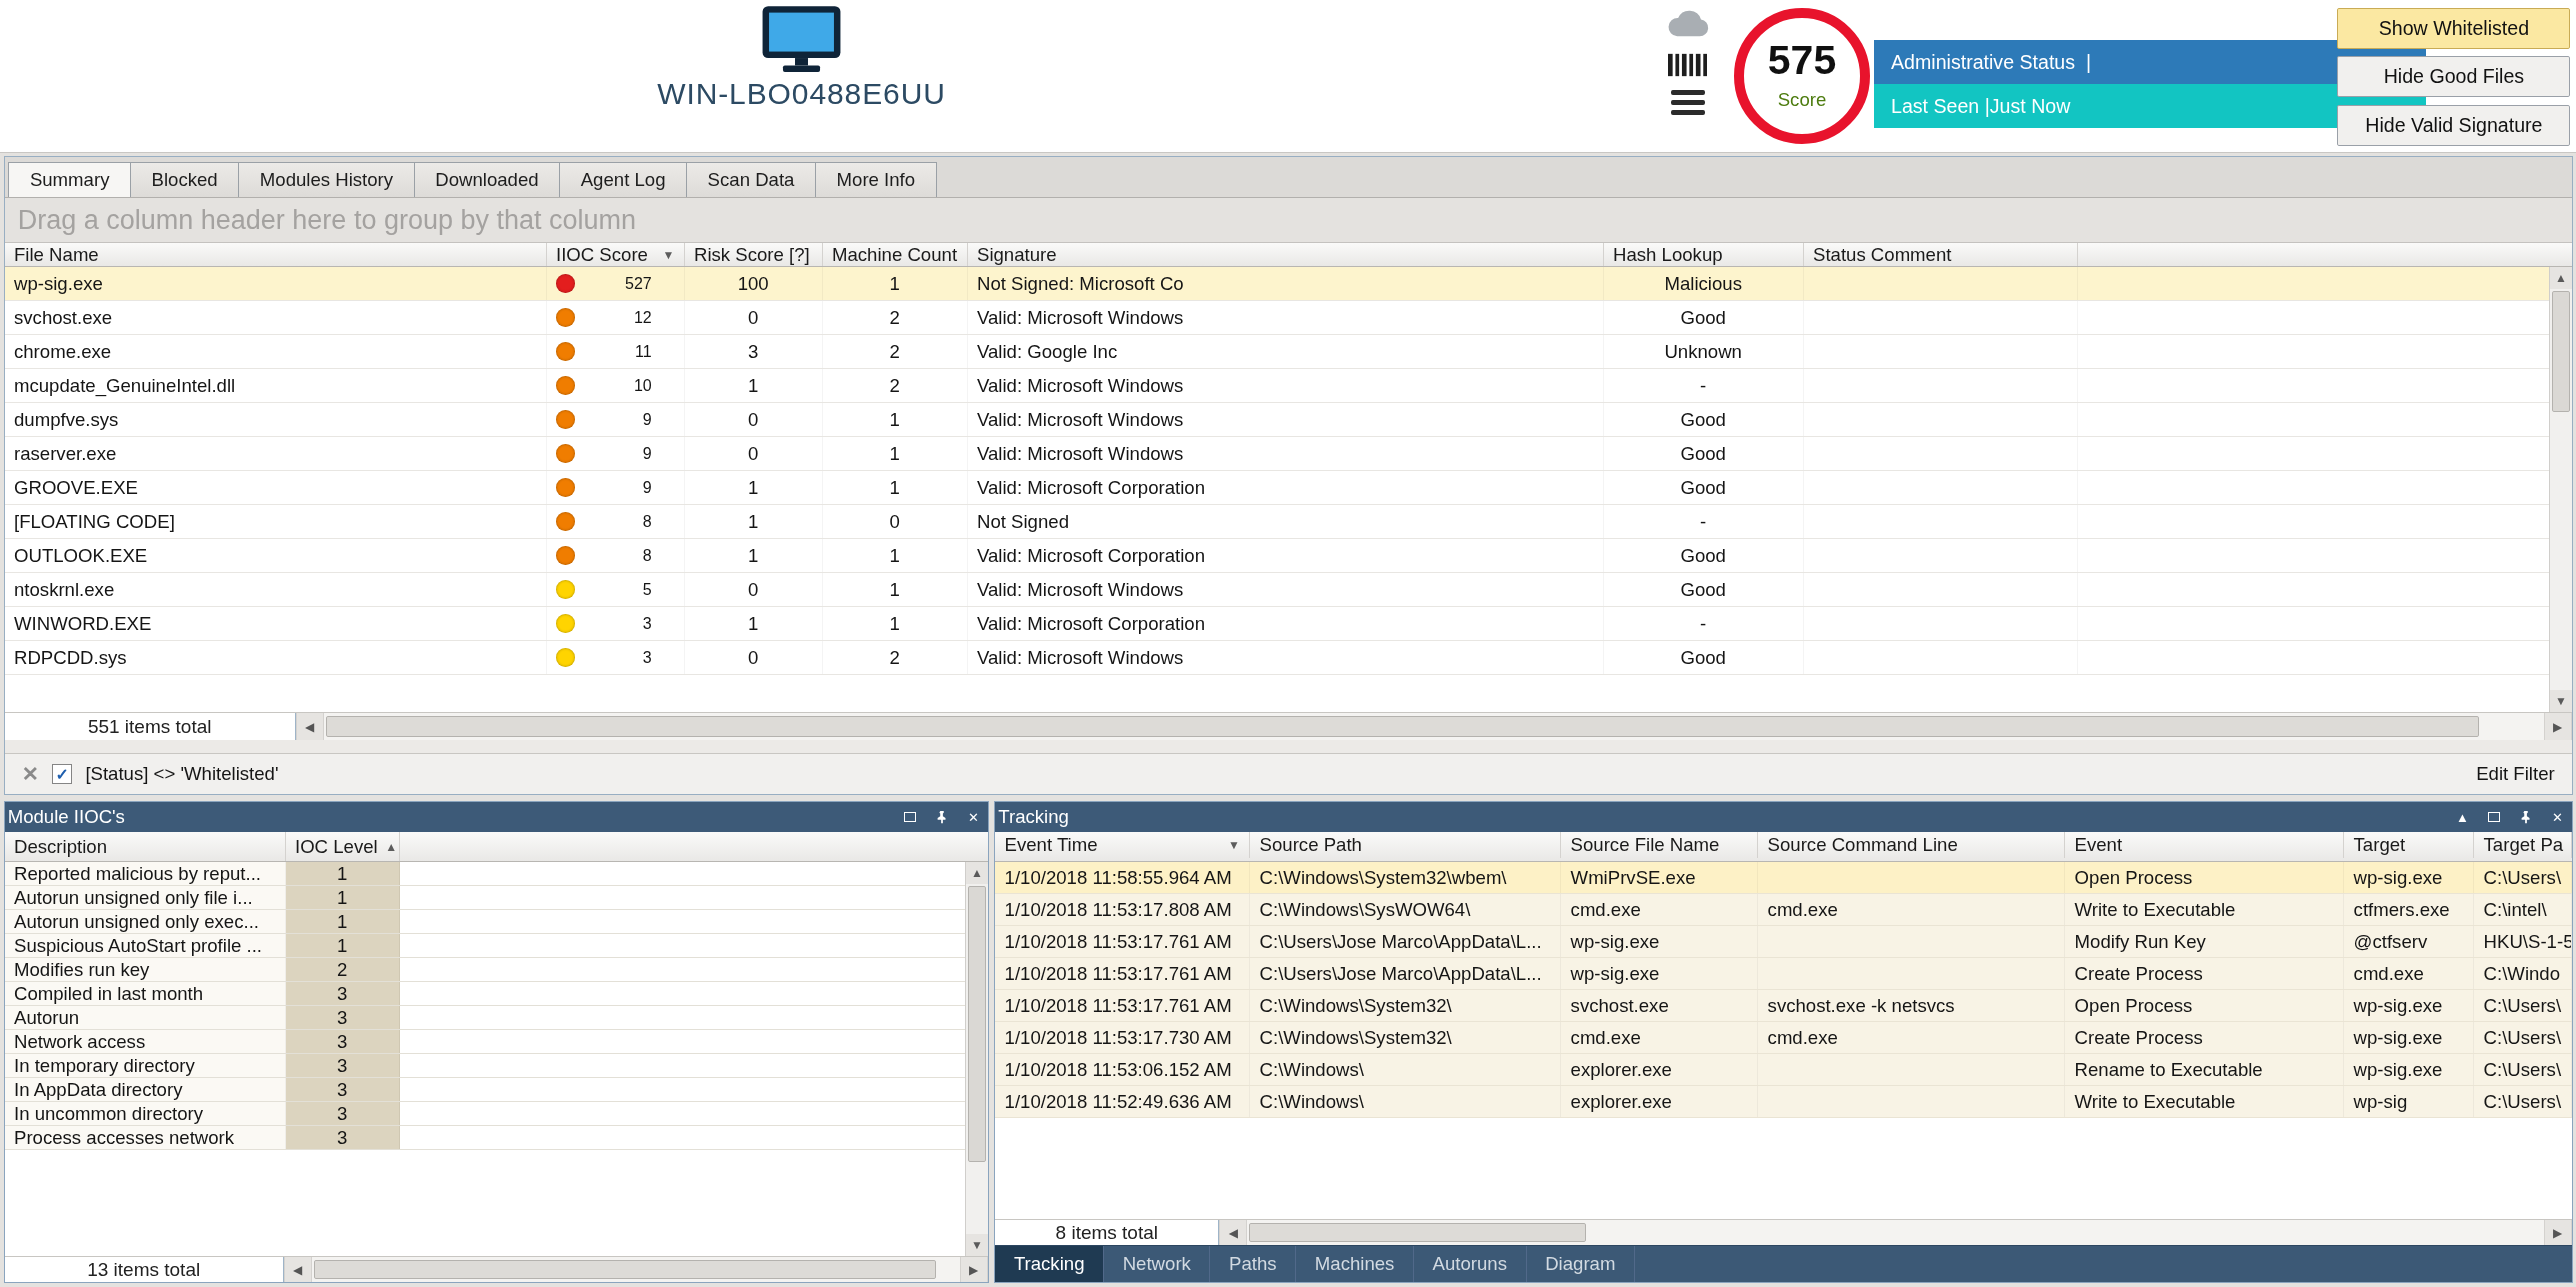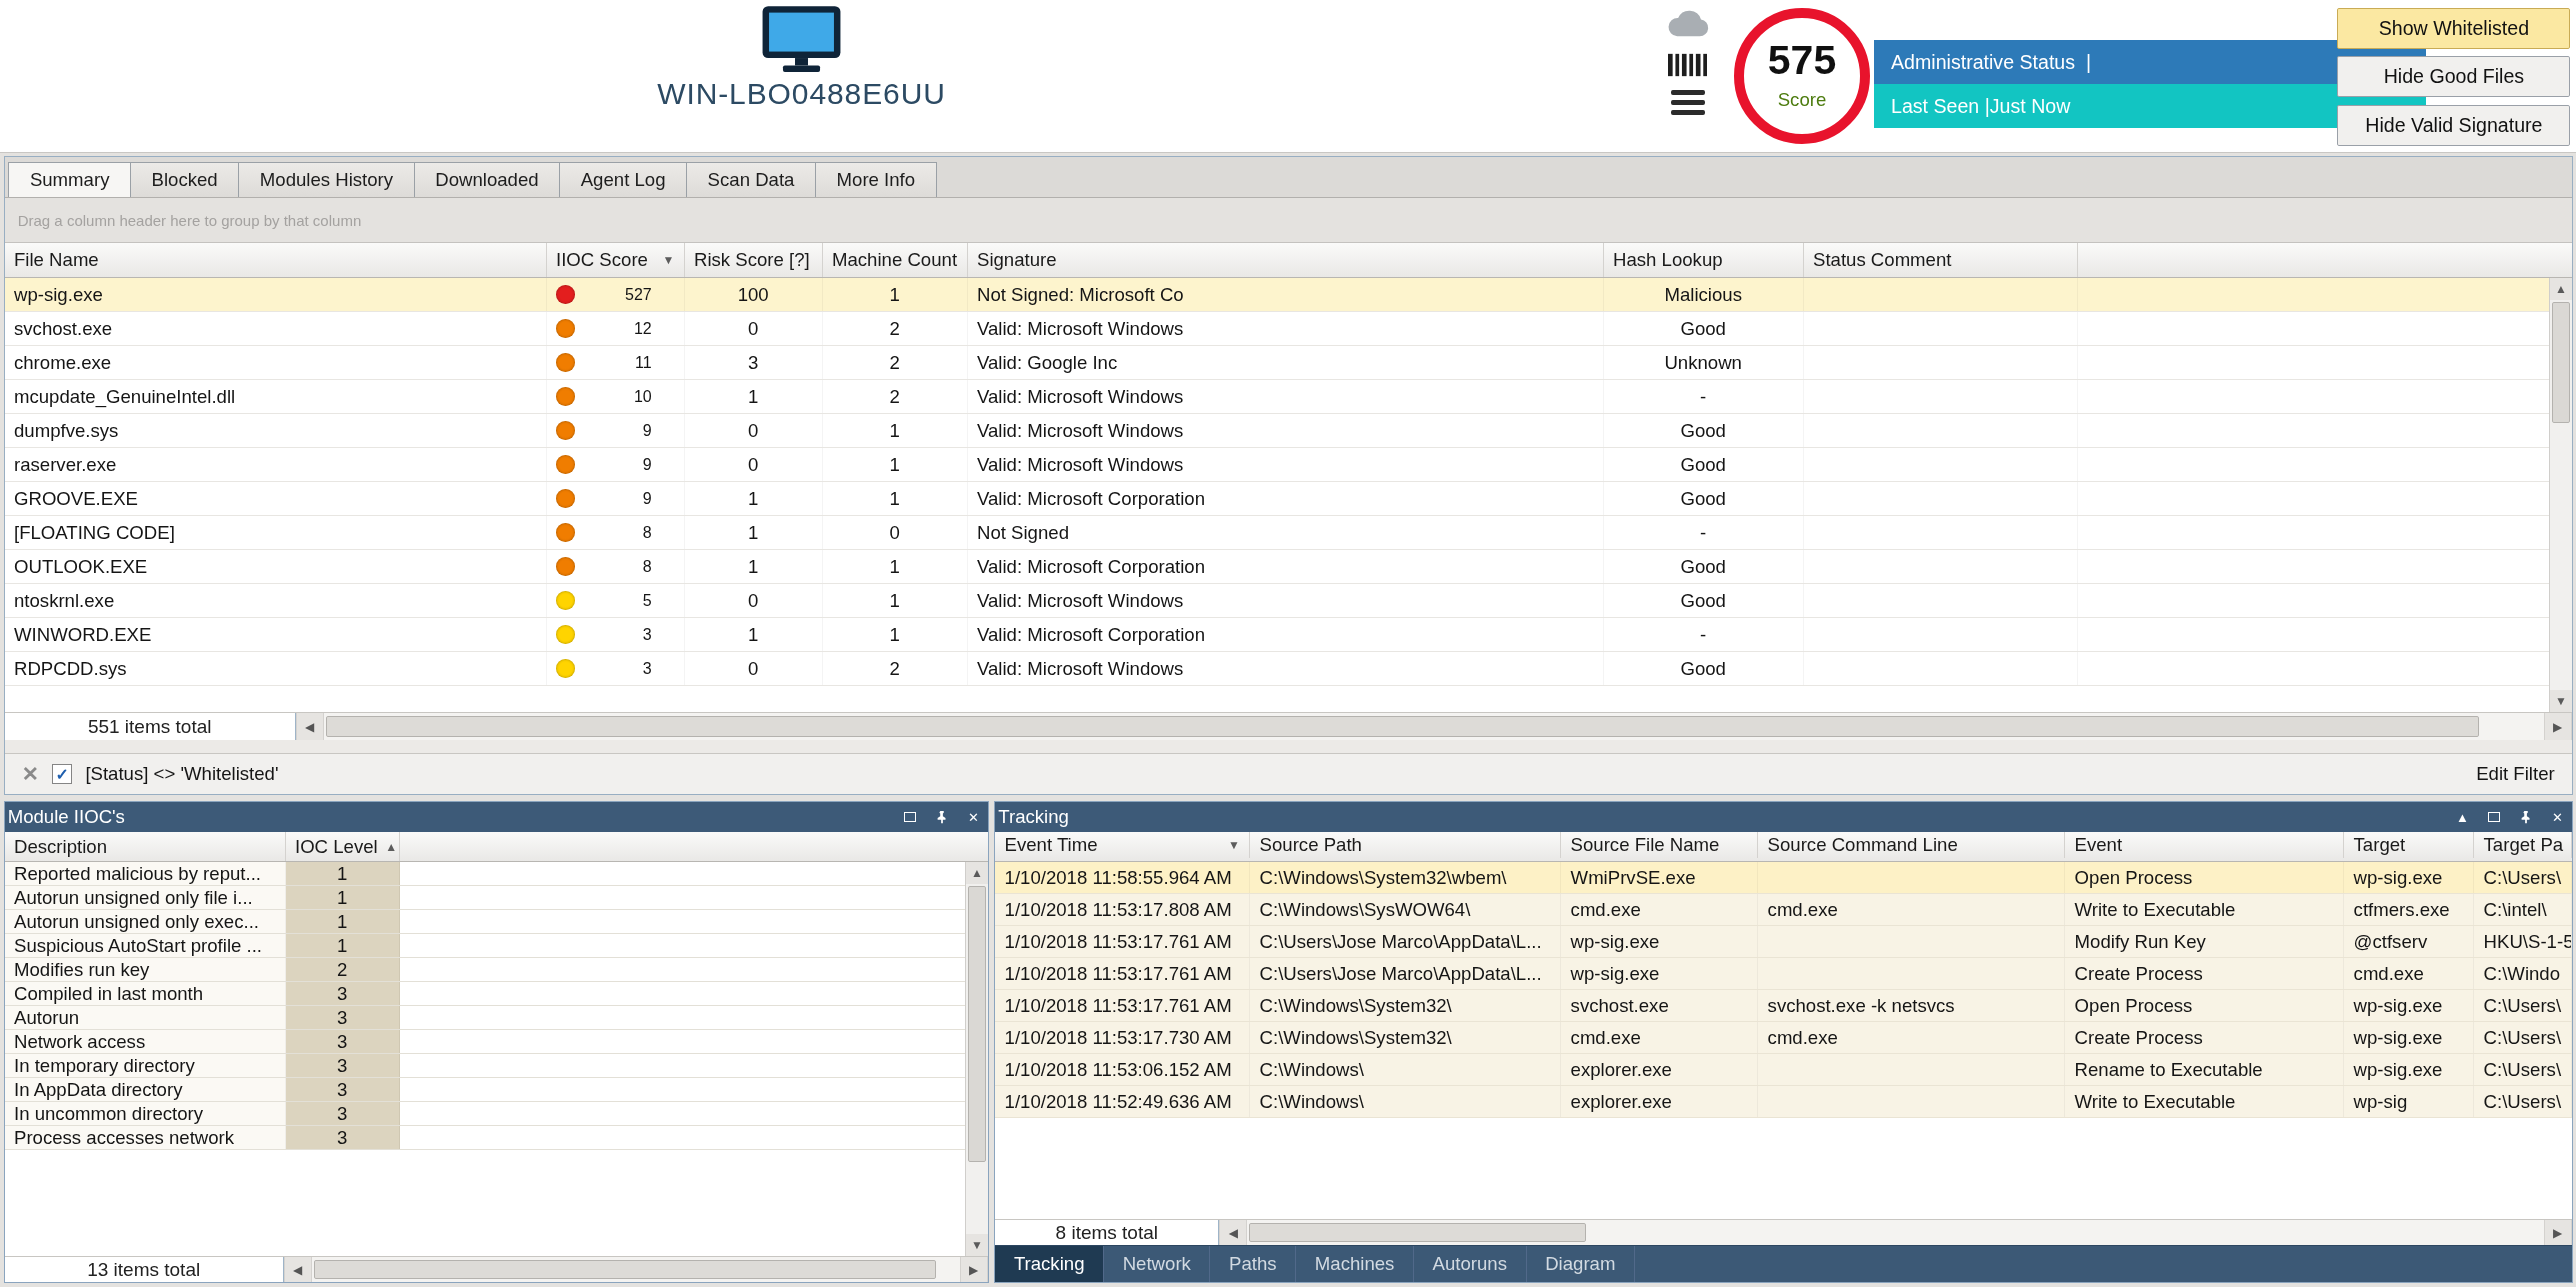--- a/index.html
+++ b/index.html
@@ -25,22 +25,22 @@
 .bar.admin{background:#2d7ab8}
 .bar.seen{background:#12c5c2}
 .hdr-btns{position:absolute;right:5.6px;top:7.5px;width:233px;display:flex;flex-direction:column;gap:7.5px}
 .hbtn{height:41px;font-size:19.6px;font-family:"Liberation Sans",sans-serif;border:0.9px solid #9aa0a8;background:#f1f0ee;color:#111;border-radius:1.9px}
 .hbtn.active{background:#fbe8a2;border-color:#c9ab55}
 
 .main-panel{position:absolute;left:3.7px;top:156px;width:2569px;height:639px;background:#eceae7;border:0.9px solid #98aec2;display:flex;flex-direction:column}
 .tab-strip{height:41px;display:flex;align-items:flex-end;padding:4.7px 3.7px 0 3.7px;background:#dcdad7;border-bottom:0.9px solid #b2b0ad}
 .tab{height:35px;display:flex;align-items:center;padding:0 20.5px;font-size:18.6px;color:#1d1d1d;border:0.9px solid #9aa0a6;border-bottom:none;margin-right:-0.9px;background:linear-gradient(#eceae7,#dddbd8)}
 .tab.active{background:#f7f6f4}
-.group-bar{height:45px;background:#e4e2df;border-bottom:0.9px solid #c4c2bf;display:flex;align-items:center;padding-left:13px;color:#a4a2a0;font-size:15px}
-.ghead{display:grid;height:35px;background:linear-gradient(#fafaf9,#e9e8e6);border-bottom:0.9px solid #b8b6b2;flex:none}
+.group-bar{height:45px;background:#e4e2df;border-bottom:0.9px solid #c4c2bf;display:flex;align-items:center;padding-left:13px;color:#a4a2a0;font-size:27px}
+.ghead{display:grid;height:24px;background:linear-gradient(#fafaf9,#e9e8e6);border-bottom:0.9px solid #b8b6b2;flex:none}
 .ghead.f{grid-template-columns:var(--fcols)}
 .ghead.i{grid-template-columns:var(--icols);height:30px}
 .ghead.t{grid-template-columns:var(--tcols);height:30px}
 .hcell{display:flex;align-items:center;gap:7.5px;padding:0 9.3px;border-right:0.9px solid #d4d2cf;font-size:18.6px;color:#1a1a1a;overflow:hidden;white-space:nowrap}
 .hcell.hfill{border-right:none}
 .sort{font-size:12px;color:#5c5c5c;margin-left:auto}
 .table-zone{flex:1;display:flex;overflow:hidden}
 .gbody{flex:1;background:#fff;overflow:hidden}
 .frow{display:grid;grid-template-columns:var(--fcols);height:34px;border-bottom:0.9px solid #e8e6e2;background:#fff}
 .frow.selected{background:#fdf4cd}

